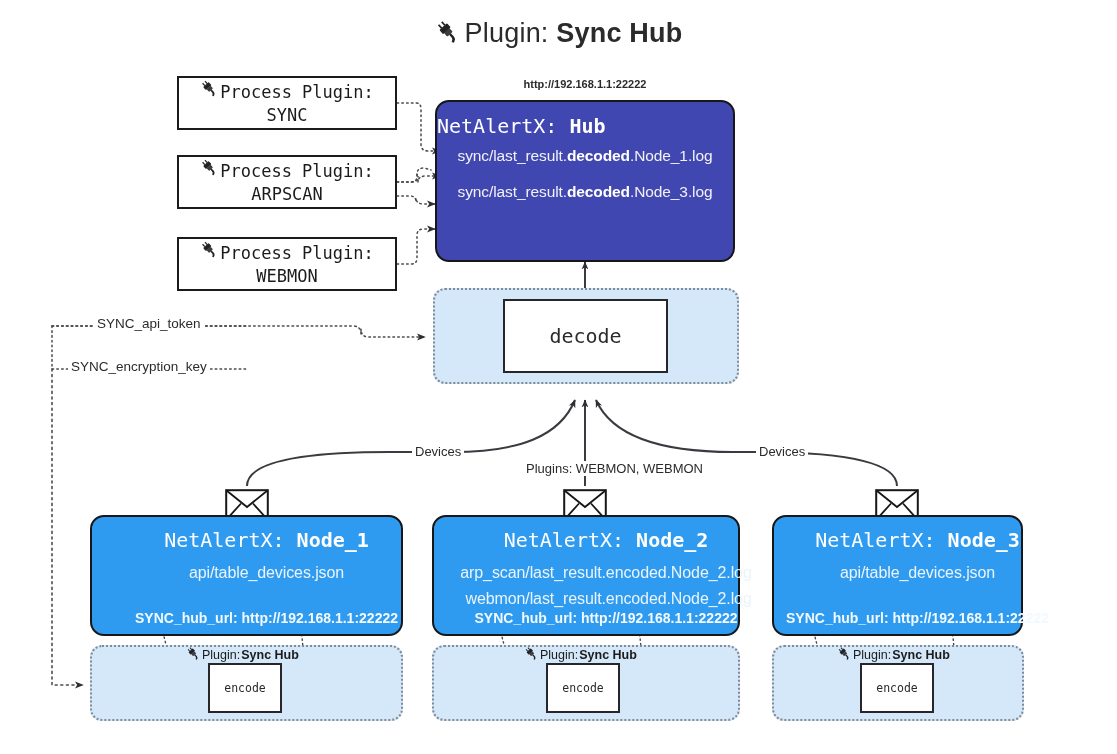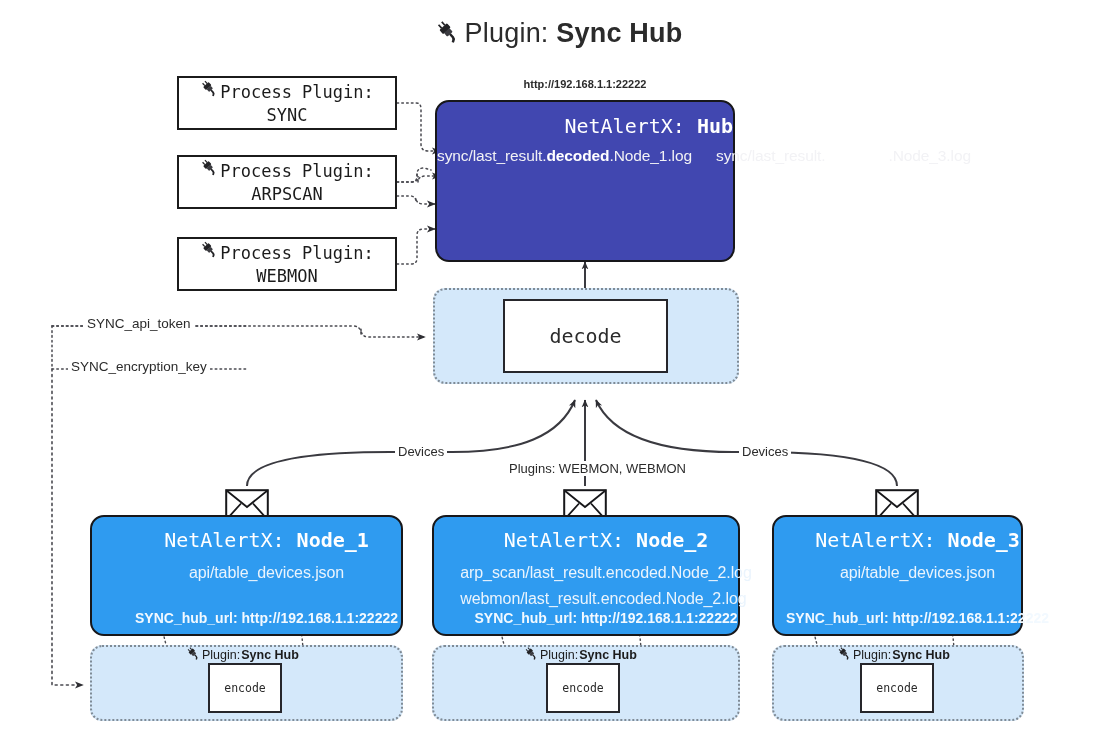--- a/index.html
+++ b/index.html
@@ -84,32 +84,32 @@
   
   #hub {
     position: absolute;
     box-sizing: border-box;
     background: #4147b0;
     border: 2.5px solid #17171a;
     border-radius: 14px;
     color: #ffffff;
   }
   #hub .hub-title {
-    text-align: right;
+    text-align: left;
     font-family: "DejaVu Sans Mono", "Liberation Mono", monospace;
     font-size: 20px;
     margin-top: 12px;
     white-space: nowrap;
   }
   #hub .hub-title b { font-weight: 700; }
   #hub .hub-lines {
     margin-top: 9px;
     display: flex;
-    flex-direction: row;
-    gap: 24px;
+    flex-direction: column;
+    gap: 18px;
     align-items: center;
   }
   #hub .hub-line {
     font-size: 15.5px;
     color: #f2f2f5;
     white-space: nowrap;
     letter-spacing: -0.1px;
   }
   #hub .hub-line b { font-weight: 700; color: #ffffff; }
 
@@ -162,21 +162,21 @@
     font-size: 20px;
     margin-top: 11px;
     white-space: nowrap;
   }
   .node-box .node-title b { font-weight: 700; }
   .node-box .node-lines {
     margin-top: 12px;
     display: flex;
     flex-direction: column;
     gap: 8px;
-    align-items: flex-start;
+    align-items: flex-end;
     flex: 1 1 auto;
   }
   .node-box .node-line {
     font-size: 16px;
     color: #eaf4fd;
     white-space: nowrap;
     letter-spacing: -0.1px;
   }
   .node-box .node-foot {
     font-size: 14px;
@@ -206,21 +206,21 @@
 
   
   .edge-label {
     position: absolute;
     font-size: 13.5px;
     color: #2b2b2b;
     background: #ffffff;
     padding: 0 3px;
     white-space: nowrap;
   }
-  .edge-label.small { font-size: 13px; }
+  .edge-label.small { font-size: 13px; margin-left: 17px; }
 </style>
 </head>
 <body>
 
 <div id="canvas">
 
   <div id="title">
     <span class="plug">
       <svg width="26" height="26" viewBox="0 0 24 24">
         <g transform="rotate(-42 12 12)">
@@ -363,21 +363,21 @@
         </div>
         <div class="hub-line">
           <span>sync/last_result.</span><b>decoded</b><span>.Node_3.log</span>
         </div>
       </div>
     </div>
 
     <div class="cluster" style="left:433px; top:288px; width:306px; height:96px;"></div>
     <div class="proc-rect" id="decode-box" style="left:503px; top:299px; width:165px; height:74px;">decode</div>
 
-    <div class="edge-label" style="left:84px; top:316px;">SYNC_api_token</div>
+    <div class="edge-label" style="left:94px; top:316px;">SYNC_api_token</div>
     <div class="edge-label" style="left:68px; top:359px;">SYNC_encryption_key</div>
 
     <div class="edge-label small" style="left:395px; top:444px;">Devices</div>
     <div class="edge-label small" style="left:506px; top:461px;">Plugins: WEBMON, WEBMON</div>
     <div class="edge-label small" style="left:739px; top:444px;">Devices</div>
 
     <div class="envelope" style="left:225px; top:489px;">
       <svg width="44" height="32" viewBox="0 0 44 32">
         <rect x="1.2" y="1.2" width="41.6" height="29.6" fill="#ffffff" stroke="#17171a" stroke-width="2"></rect>
         <path d="M1.2,1.2 L22,18 L42.8,1.2" fill="none" stroke="#17171a" stroke-width="1.8"></path>

